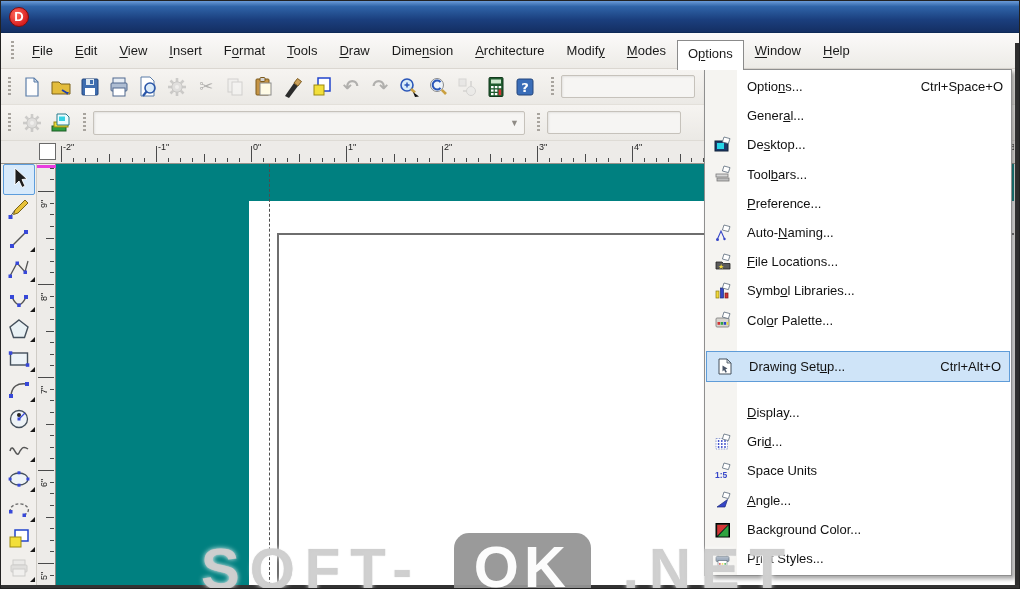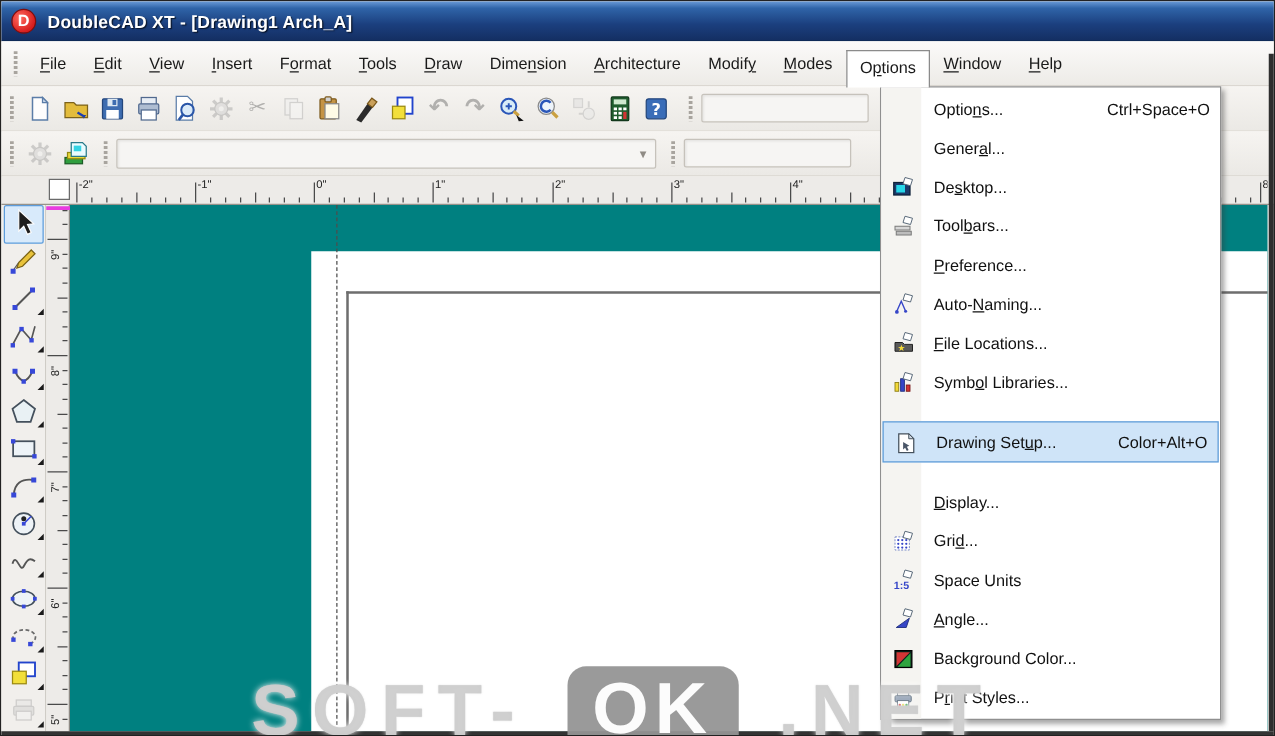--- a/index.html
+++ b/index.html
@@ -94,21 +94,21 @@
   
   .canvas { position:absolute; left:55px; top:163px; width:958px; height:421px; background:#008080; overflow:hidden; }
   .sheet { position:absolute; left:193px; top:37px; right:0; bottom:0; background:#fff; }
   .dash-line { position:absolute; left:213px; top:0; bottom:0; width:0; border-left:1px dashed #4d4d4d; }
   .border-rect { position:absolute; left:221px; top:69px; width:1000px; height:600px;
     border-left:2px solid #6e6e6e; border-top:2px solid #6e6e6e; }
   .right-edge { position:absolute; left:1014px; top:42px; width:6px; height:542px; background:#2e2e2e; z-index:6; }
   .bottom-edge { position:absolute; left:0; top:584px; width:1020px; height:5px; background:#333; z-index:6; }
   
   .options-menu {
-    position:absolute; left:703px; top:68px; width:273px; height:507px;
+    position:absolute; left:703px; top:68px; width:308px; height:507px;
     background:#fff; border:1px solid #8f8f8f;
     box-shadow:3px 3px 4px rgba(60,60,60,.45);
     z-index:55; display:flex; flex-direction:column; padding:2px 0;
   }
   .options-menu::before { content:""; position:absolute; left:0; top:0; bottom:0; width:32px; background:#f5f4f1; }
   .omi { flex:1; display:flex; align-items:center; padding:0 8px 0 4px; position:relative; }
   .omi-icon { width:28px; display:flex; align-items:center; justify-content:center; flex:none; position:relative; }
   .omi-label { font-size:13px; color:#111; margin-left:10px; white-space:nowrap; }
   .omi-shortcut { margin-left:auto; font-size:13px; color:#111; white-space:nowrap; padding-left:12px; }
   .omi.highlighted { background:#cfe4f8; border:1px solid #5f9cd8; margin:16px 1px; }
@@ -124,21 +124,20 @@
   .wm-badge { background:rgba(148,148,148,.94); color:#fcfcfc; border-radius:15px;
     padding:0 20px 4px 20px; letter-spacing:5px; text-shadow:none; }
 </style>
 </head>
 <body>
 
 <div id="app">
 
   <div class="titlebar">
     <div class="logo">D</div>
-    <div class="title-text">DoubleCAD XT - [Drawing1 Arch_A]</div>
   </div>
 
   <div class="menubar">
     <div class="grip"></div>
     <div id="mb-items" style="display:flex;align-items:center;">
         <div class="mb-item"><u>F</u>ile</div>
         <div class="mb-item"><u>E</u>dit</div>
         <div class="mb-item"><u>V</u>iew</div>
         <div class="mb-item"><u>I</u>nsert</div>
         <div class="mb-item">F<u>o</u>rmat</div>
@@ -650,30 +649,43 @@
         <span class="omi-icon">
           <svg width="18" height="18" viewBox="0 0 18 18">
             <rect x="2" y="9" width="3" height="7" fill="#f2d93a" stroke="#8a7a10" stroke-width=".7"></rect>
             <rect x="6.5" y="6" width="3" height="10" fill="#3646c8" stroke="#1c2a7a" stroke-width=".7"></rect>
             <rect x="11" y="11" width="3" height="5" fill="#d23535" stroke="#7a1515" stroke-width=".7"></rect>
             <path d="M10 1l6 1.6-1.6 5L8.4 6z" fill="#fff" stroke="#5a6a7a" stroke-width=".8"></path>
           </svg>
         </span>
         <span class="omi-label">Symb<u>o</u>l Libraries...</span>
       </div>
+      <div class="omi">
+        <span class="omi-icon">
+          <svg width="18" height="18" viewBox="0 0 18 18">
+            <rect x="2" y="7" width="13" height="9" rx="1" fill="#d8d5d0" stroke="#7a7a7a" stroke-width=".8"></rect>
+            <rect x="3.5" y="11" width="2.5" height="2.8" fill="#d23535"></rect>
+            <rect x="6.6" y="11" width="2.5" height="2.8" fill="#2fa43f"></rect>
+            <rect x="9.7" y="11" width="2.5" height="2.8" fill="#2f48c8"></rect>
+            <rect x="12.6" y="11" width="1.8" height="2.8" fill="#e8d93a"></rect>
+            <path d="M10 1l6 1.6-1.6 5L8.4 6z" fill="#fff" stroke="#5a6a7a" stroke-width=".8"></path>
+          </svg>
+        </span>
+        <span class="omi-label">Col<u>o</u>r Palette...</span>
+      </div>
       <div class="omi highlighted">
         <span class="omi-icon">
           <svg width="18" height="18" viewBox="0 0 18 18">
             <path d="M3 2h8l4 4v11H3z" fill="#fff" stroke="#44505c"></path>
             <path d="M11 2l4 4h-4z" fill="#cfd8e2" stroke="#44505c" stroke-width=".8"></path>
             <path d="M6.5 8.5l5 3-2 .8 1.4 2.6-1.4.8-1.4-2.6-1.6 1.4z" fill="#4a5668"></path>
           </svg>
         </span>
         <span class="omi-label">Drawing Set<u>u</u>p...</span>
-        <span class="omi-shortcut">Color+Alt+O</span>
+        <span class="omi-shortcut">Ctrl+Alt+O</span>
       </div>
       <div class="omi">
         <span class="omi-icon"></span>
         <span class="omi-label"><u>D</u>isplay...</span>
       </div>
       <div class="omi">
         <span class="omi-icon">
           <svg width="18" height="18" viewBox="0 0 18 18">
             <rect x="2" y="5.5" width="11.5" height="10.5" fill="#fff" stroke="#7a8ac8" stroke-width=".8" stroke-dasharray="1.6 1.1"></rect>
             <g fill="#3646c8">

